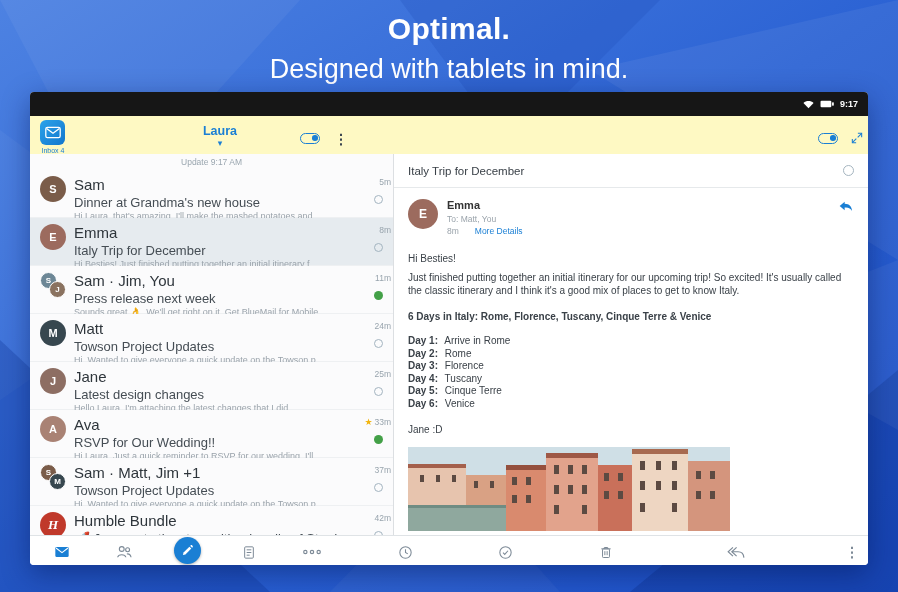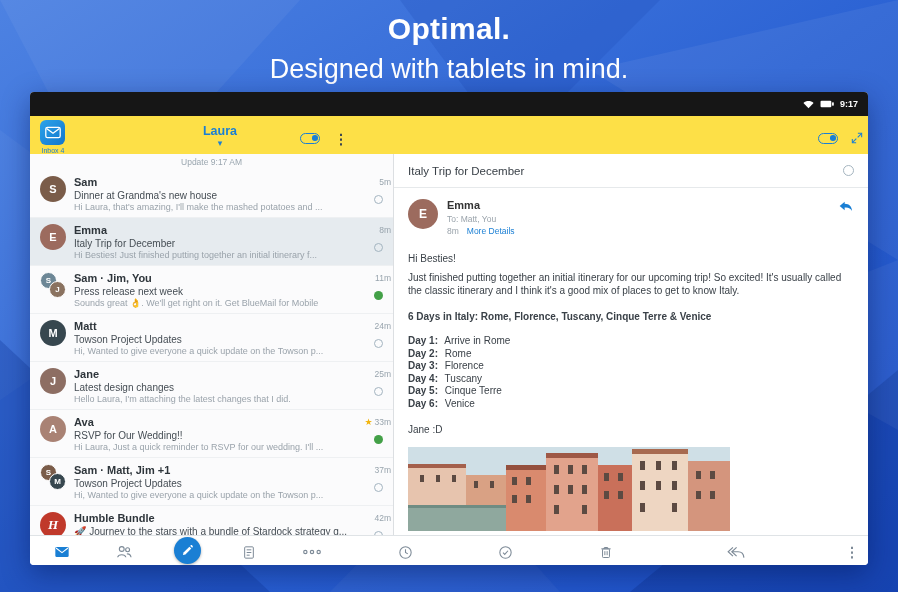--- a/index.html
+++ b/index.html
@@ -17,21 +17,21 @@
   .tablet { position:absolute; left:30px; top:92px; width:838px; height:473px;
             background:#fff; border-radius:4px; overflow:hidden; z-index:3;
             box-shadow:0 8px 28px rgba(0,20,80,.45); }
 
   
   .statusbar { height:24px; background:#161616; display:flex; justify-content:flex-end;
                align-items:center; gap:6px; padding-right:10px; }
   .statusbar .time { color:#fff; font-size:9px; font-weight:bold; }
 
   
-  .appbar { position:relative; height:60px; background:#fde047; border-bottom:1px solid #e3e6e8; }
+  .appbar { position:relative; height:60px; background:#fef9c3; border-bottom:1px solid #e3e6e8; }
   .app-icon { position:absolute; left:10px; top:4px; width:25px; height:25px; border-radius:6px;
               background:linear-gradient(135deg,#2ba3ea,#1276cd); display:flex; align-items:center; justify-content:center; }
   .inbox-label { position:absolute; left:2px; top:31px; width:42px; text-align:center;
                  font-size:7px; color:#1a7fd4; white-space:nowrap; }
   .account-name { position:absolute; left:120px; top:8px; width:140px; text-align:center;
                   color:#1a7fd4; font-size:12.5px; font-weight:bold; }
   .account-caret { position:absolute; left:120px; top:23px; width:140px; text-align:center;
                    color:#1a7fd4; font-size:9px; line-height:9px; }
   .toggle { width:20px; height:11px; border:1.5px solid #1a7fd4; border-radius:6px; position:absolute; top:17px; }
   .toggle::after { content:""; position:absolute; right:1.5px; top:1.2px; width:5.5px; height:5.5px;
@@ -53,23 +53,23 @@
   .avatar { position:relative; flex:none; width:26px; height:26px; border-radius:50%;
             color:#fff; font-size:11px; font-weight:bold; display:flex; align-items:center;
             justify-content:center; margin-right:8px; }
   .avatar.logo { font-family:"Liberation Serif", serif; font-style:italic; font-size:13px; }
   .avatar.group { background:transparent !important; }
   .av { position:absolute; width:17px; height:17px; border-radius:50%; color:#fff; font-size:8px;
         font-weight:bold; display:flex; align-items:center; justify-content:center;
         border:1.5px solid #fff; top:0; left:0; }
   .av.b { top:9px; left:9px; }
   .email-main { min-width:0; flex:1; }
-  .sender { font-size:11px; font-weight:bold; color:#2e353b; white-space:nowrap; overflow:hidden;
+  .sender { font-size:15px; font-weight:normal; color:#2e353b; white-space:nowrap; overflow:hidden;
             text-overflow:ellipsis; padding-right:34px; }
-  .subject { font-size:10px; color:#454d54; margin-top:1.5px; white-space:nowrap; overflow:hidden;
+  .subject { font-size:13px; color:#454d54; margin-top:1.5px; white-space:nowrap; overflow:hidden;
              text-overflow:ellipsis; }
   .snippet { font-size:9px; color:#9aa3ab; margin-top:1.5px; white-space:nowrap; overflow:hidden;
              text-overflow:ellipsis; }
   .meta { position:absolute; right:2px; top:7px; display:flex; align-items:flex-end; gap:2px; }
   .meta .time { font-size:8.5px; color:#98a4ad; }
   .meta .star { color:#f2b50f; font-size:9px; }
   .indicator { position:absolute; right:10px; top:25px; width:9px; height:9px; border-radius:50%; }
   .indicator.circle { border:1.4px solid #a3b4c0; }
   .indicator.green { background:#43a047; }
 
@@ -78,21 +78,21 @@
   .subject-row { display:flex; align-items:center; height:34px; padding:0 14px; border-bottom:1px solid #e6e9eb; }
   .reader-subject { flex:1; font-size:11.5px; color:#3a4148; }
   .circle-btn { width:11px; height:11px; border:1.3px solid #a5b5c0; border-radius:50%; flex:none; cursor:pointer; }
   .sender-block { position:relative; display:flex; padding:11px 14px 8px; }
   .reader-avatar { width:30px; height:30px; border-radius:50%; background:#9c6b5e; color:#fff;
                    font-size:12px; font-weight:bold; display:flex; align-items:center;
                    justify-content:center; margin-right:9px; flex:none; }
   .sender-lines .name { font-size:11px; font-weight:bold; color:#333; }
   .sender-lines .to { font-size:8.5px; color:#9aa3ab; margin-top:2.5px; }
   .sender-lines .meta-line { font-size:8.5px; color:#9aa3ab; margin-top:2.5px; }
-  .sender-lines .link { color:#1a7fd4; margin-left:8px; cursor:pointer; }
+  .sender-lines .link { color:#1a7fd4; margin-left:16px; cursor:pointer; }
   .reply-icon { position:absolute; right:14px; top:12px; cursor:pointer; }
 
   .reader-body { padding:8px 14px 0; font-size:10px; color:#3a4148; line-height:1.35; }
   .greeting { margin-bottom:5px; }
   .para { margin-bottom:12px; max-width:505px; }
   .itinerary-heading { font-weight:bold; margin-bottom:12px; }
   .day-line { line-height:1.26; }
   .day-label { font-weight:bold; margin-right:4px; }
   .signoff { margin-top:12px; }
   .venice { display:block; margin-top:11px; width:322px; height:84px; }

